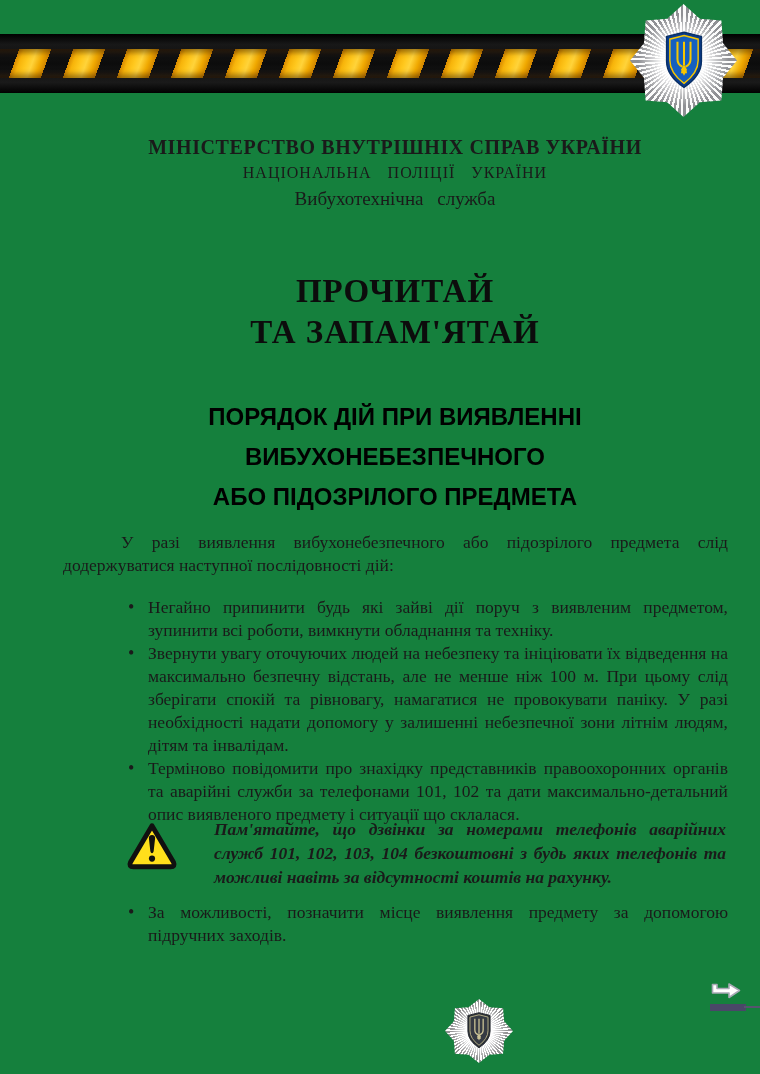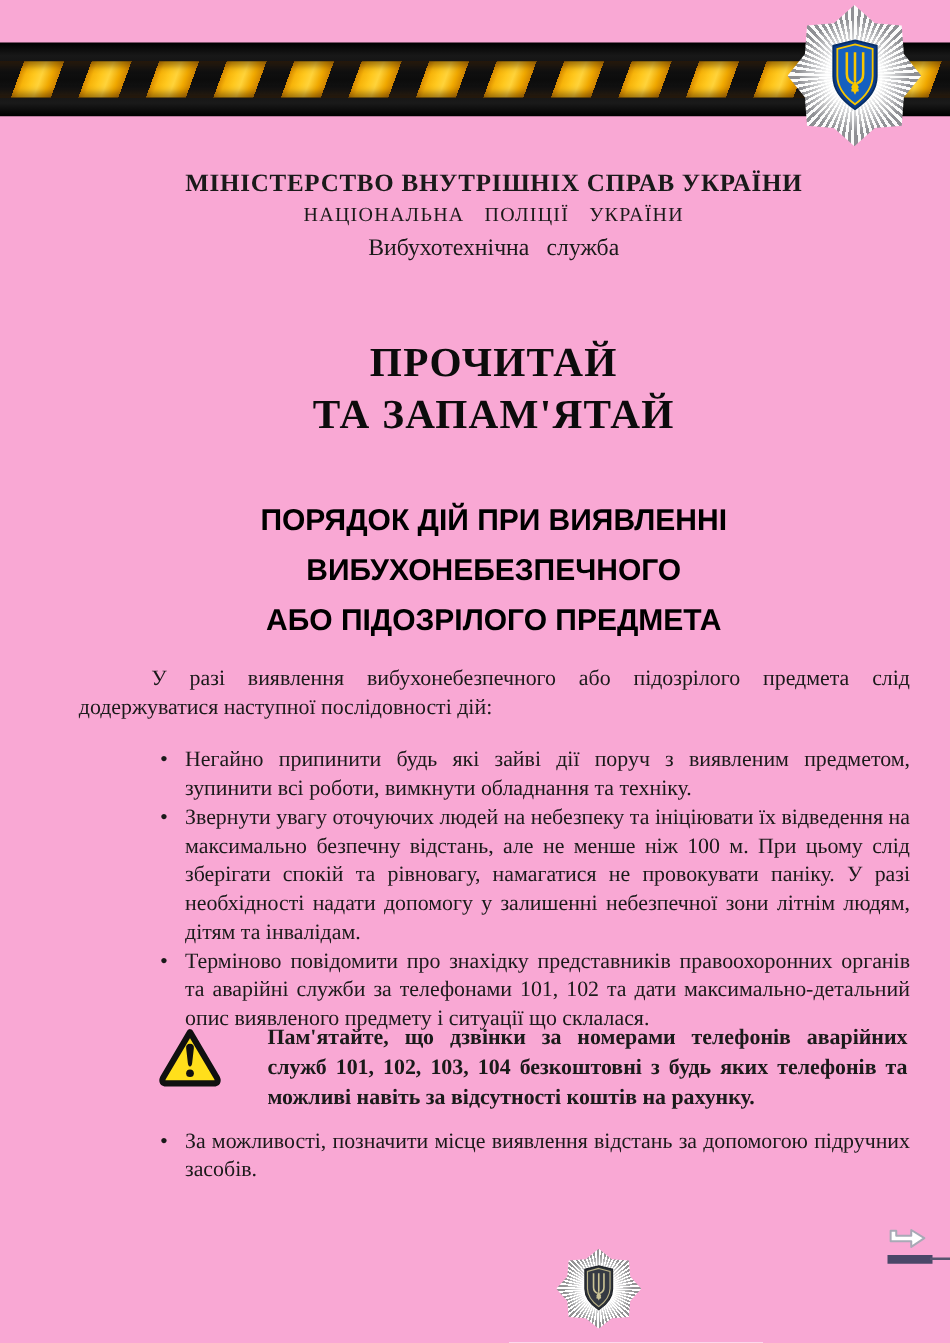--- a/index.html
+++ b/index.html
@@ -1,16 +1,16 @@
 <!DOCTYPE html>
 <html><head>
 <meta charset="utf-8">
 <style>
   html,body{margin:0;padding:0;background:#fff;}
-  .page{position:relative;width:760px;height:1074px;background:#f9a8d4;overflow:hidden;
+  .page{position:relative;width:760px;height:1074px;background:#15803d;overflow:hidden;
         font-family:"Liberation Serif", serif;color:#1a1a1a;}
 
   
   .hazard-band{position:absolute;top:34px;left:0;width:760px;height:59px;background:
       linear-gradient(180deg,#000 0%,#181818 18%,#0c0c0c 50%,#1a1a1a 82%,#000 100%);overflow:hidden;}
   .hazard-stripes{position:absolute;top:15px;left:-40px;right:-40px;height:29px;
       transform:skewX(-20deg);
       background:repeating-linear-gradient(90deg,
         #d88a00 0px,#f7b40a 5px,#ffc81e 12px,#ffd33a 18px,#f0a800 26px,#cf8400 32px,
         rgba(0,0,0,0) 32px,rgba(0,0,0,0) 54px);
@@ -47,21 +47,21 @@
   .intro{top:531px;}
   .intro p{margin:0;text-indent:58px;}
 
   ul.bullets{margin:0;padding:0;list-style:none;}
   .bullets-top{top:596px;}
   .bullets-bottom{top:901px;}
   ul.bullets li{position:relative;margin-left:65px;padding-left:20px;}
   ul.bullets li::before{content:"\2022";position:absolute;left:0;top:0;font-size:18px;}
   ul.bullets li.stretch{text-align-last:justify;}
 
-  .warning-row{position:absolute;left:63px;top:817px;width:665px;display:flex;align-items:flex-start;}
+  .warning-row{position:absolute;left:63px;top:817px;width:665px;display:flex;align-items:flex-start;font-style:italic;}
   .warning-icon{margin-left:63px;flex:0 0 auto;}
   .warning-text{margin:0 0 0 36px;width:512px;font-weight:bold;font-size:17.5px;
       line-height:24px;text-align:justify;}
 
   
   .footer-arrow{position:absolute;left:710px;top:982px;}
   .footer-bar{position:absolute;left:710px;top:1004px;width:36px;height:7px;background:#4a4768;}
   .footer-line{position:absolute;left:744px;top:1006px;width:16px;height:2px;background:#57546f;}
 </style>
 </head>
@@ -118,21 +118,21 @@
   <div class="warning-row">
     <svg class="warning-icon" width="52" height="58" viewBox="0 0 64 62">
       <path d="M32 6 L58.5 51 Q61 56.5 55 56.5 H9 Q3 56.5 5.5 51 Z" fill="#ffdf1b" stroke="#101010" stroke-width="6" stroke-linejoin="round"></path>
       <path d="M32 17.5 c2.7 0 4.1 1.7 3.8 4.4 l-1.7 14.8 c-.2 2 -1 3.1 -2.1 3.1 s-1.9 -1.1 -2.1 -3.1 l-1.7 -14.8 c-.3 -2.7 1.1 -4.4 3.8 -4.4 Z" fill="#101010"></path>
       <circle cx="32" cy="46.5" r="3.8" fill="#101010"></circle>
     </svg>
     <p class="warning-text">Пам'ятайте, що дзвінки за номерами телефонів аварійних служб 101, 102, 103, 104 безкоштовні з будь яких телефонів та можливі навіть за відсутності коштів на рахунку.</p>
   </div>
 
   <ul class="body-col bullets bullets-bottom">
-    <li>За можливості, позначити місце виявлення відстань за допомогою підручних засобів.</li>
+    <li>За можливості, позначити місце виявлення предмету за допомогою підручних заходів.</li>
   </ul>
 
   <div class="badge badge-footer">
     <div class="burst"></div>
     <svg class="shield" width="28" height="37" viewBox="0 0 60 80">
       <path d="M30 2 L54 8 V42 Q54 62 30 78 Q6 62 6 42 V8 Z" fill="#233043" stroke="#1a2433" stroke-width="2"></path>
       <path d="M30 6.5 L49.5 11.5 V41 Q49.5 58 30 72.5 Q10.5 58 10.5 41 V11.5 Z" fill="#2c3a52" stroke="#c9b23c" stroke-width="2"></path>
       <g stroke="#d8c243" stroke-width="2.8" fill="none">
         <path d="M30 15 V47"></path>
         <path d="M21 15 V39 q0 8 7 10.5"></path>

